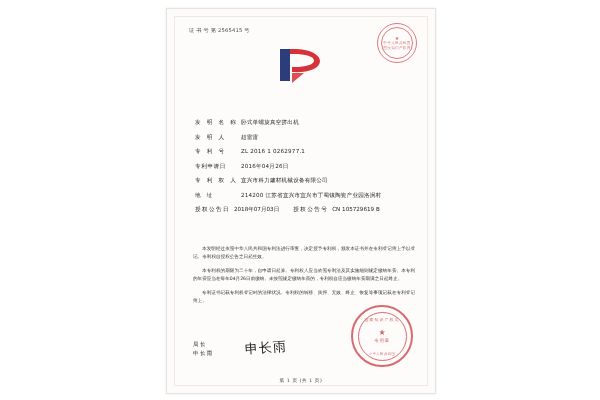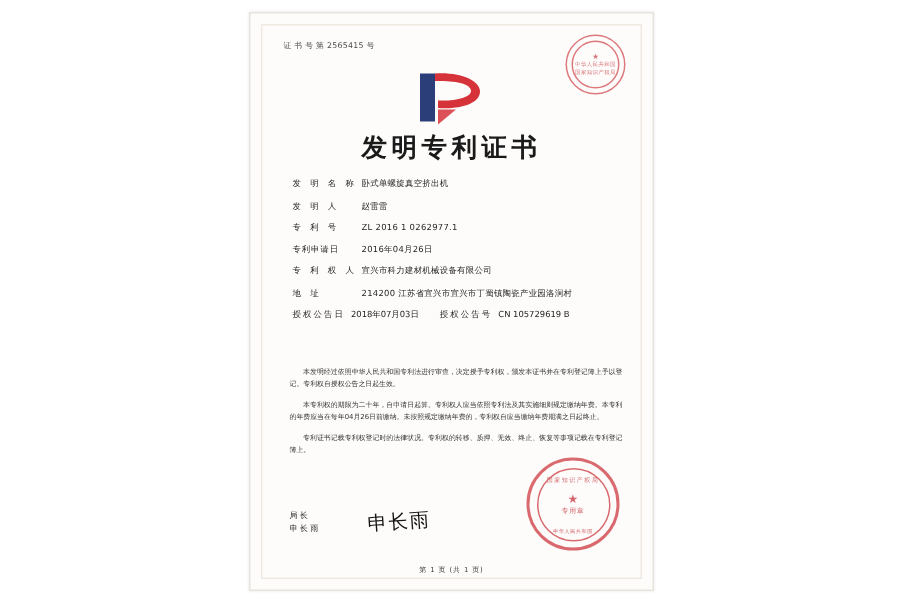--- a/index.html
+++ b/index.html
@@ -261,21 +261,20 @@
     </div>
 
     <div class="emblem">
       <svg viewBox="0 0 54 40" width="54" height="40" aria-hidden="true">
         <path d="M6 4 L16 4 L16 36 L6 36 Z" fill="#2c3e7a"></path>
         <path d="M16 4 C34 3, 46 9, 46 16 C46 24, 33 28, 18 27 L18 22 C30 22.5, 40 20, 40 15.5 C40 11, 30 8.5, 16 9 Z" fill="#d5323a"></path>
         <path d="M18 28 L30 28 L18 38 Z" fill="#d5323a" opacity="0.85"></path>
       </svg>
     </div>
 
-    <div class="title">发明专利证书</div>
 
     <div class="fields">
       <div class="row">
         <span class="lab">发 明 名 称</span>
         <span class="val">卧式单螺旋真空挤出机</span>
       </div>
       <div class="row">
         <span class="lab">发 明 人</span>
         <span class="val">赵雷雷</span>
       </div>

